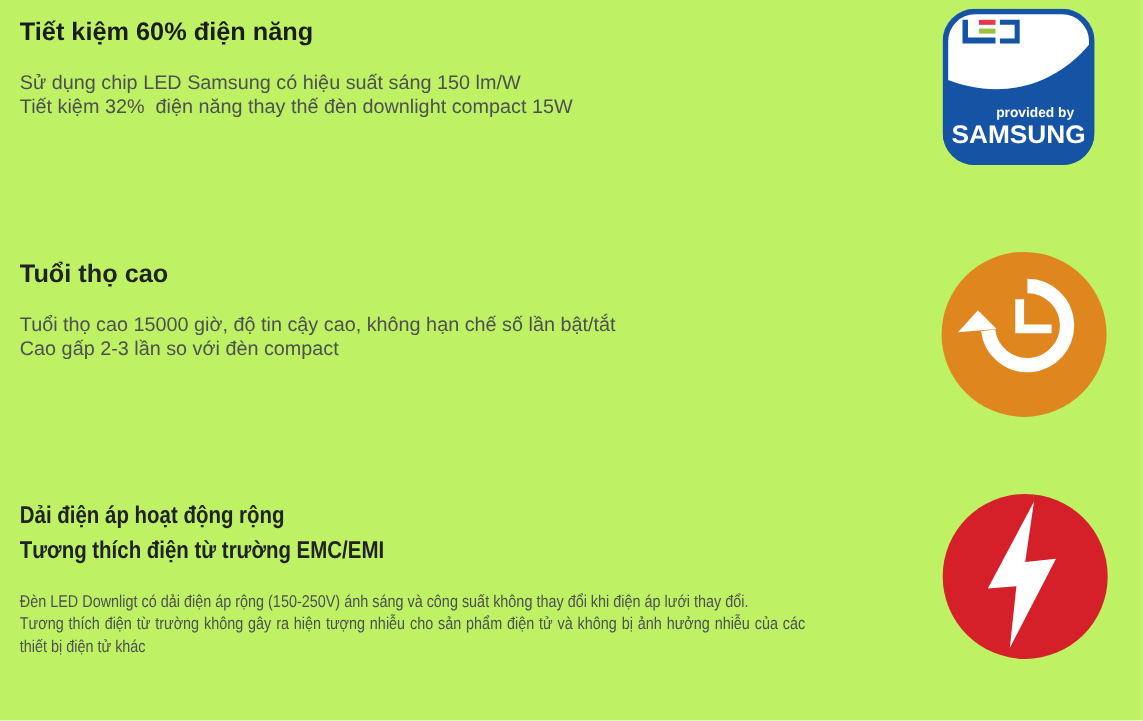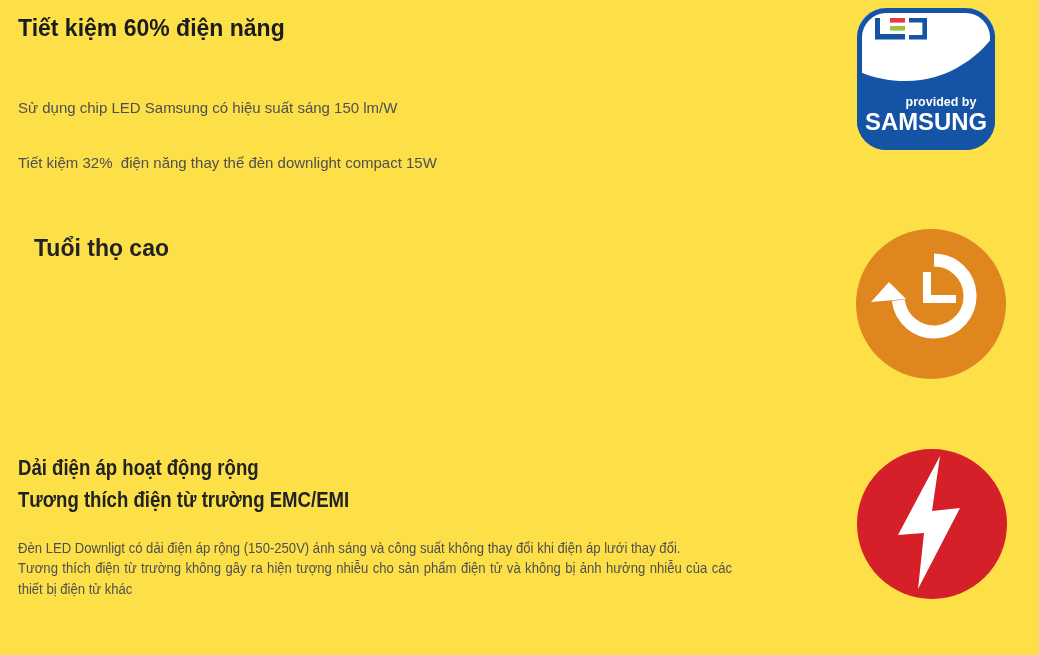--- a/index.html
+++ b/index.html
@@ -1,21 +1,21 @@
 <!DOCTYPE html>
 <html><head>
 <meta charset="utf-8">
 <style>
   html,body{margin:0;padding:0;background:#fff;}
   body{font-family:"Liberation Sans","DejaVu Sans",sans-serif;}
-  .page{position:relative;width:1039px;height:655px;background:#fde047;overflow:hidden;}
+  .page{position:relative;width:1039px;height:655px;background:#bef264;overflow:hidden;}
   .abs{position:absolute;}
   .h1{font-size:23px;font-weight:800;color:#1b1c1e;white-space:nowrap;letter-spacing:0;}
-  .h2{font-size:23px;font-weight:700;color:#202225;white-space:nowrap;margin-left:16px;}
-  .body-line{font-size:15px;line-height:22px;color:#4e4f51;white-space:pre-wrap;margin-top:33px;}
+  .h2{font-size:23px;font-weight:700;color:#202225;white-space:nowrap;}
+  .body-line{font-size:18px;line-height:22px;color:#4e4f51;white-space:pre-wrap;}
   .sec3{width:852px;transform:scaleX(0.845);transform-origin:0 0;}
   .h3-line{font-size:22px;font-weight:700;line-height:32px;color:#212226;white-space:nowrap;}
   .sec3-body{margin-top:22px;width:845px;}
   .sec3-body p{margin:0;font-size:15.5px;line-height:20.4px;text-align:justify;color:#4e4f51;}
   svg text{font-family:"Liberation Sans","DejaVu Sans",sans-serif;}
 </style>
 </head>
 <body>
 
 <div class="page">
@@ -42,20 +42,22 @@
       <rect x="33" y="10" width="15" height="4.6" fill="#E63950"></rect>
       <rect x="33" y="18" width="15" height="4.6" fill="#97C43C"></rect>
       <path d="M52,10 H70 V31.5 H52 V26.9 H65.4 V14.6 H52 Z" fill="#1553A4"></path>
     </g>
     <text x="84" y="98" text-anchor="middle" font-size="12.5" font-weight="bold" fill="#FFFFFF">provided by</text>
     <text x="69" y="122" text-anchor="middle" font-size="23" font-weight="bold" fill="#FFFFFF" textLength="122" lengthAdjust="spacingAndGlyphs">SAMSUNG</text>
   </svg>
 
   <div class="abs h2" style="left:18px;top:235px">Tuổi thọ cao</div>
   <div class="abs" style="left:18px;top:284px">
+    <div class="body-line">Tuổi thọ cao 15000 giờ, độ tin cậy cao, không hạn chế số lần bật/tắt</div>
+    <div class="body-line">Cao gấp 2-3 lần so với đèn compact</div>
   </div>
 
   <svg class="abs" style="left:855px;top:228px" width="152" height="152" viewBox="0 0 152 152">
     <circle cx="76" cy="76" r="75" fill="#E0861F"></circle>
     <path d="M79,32 A36,36 0 1 1 43.3,72.3" fill="none" stroke="#FFFFFF" stroke-width="13"></path>
     <path d="M72,44 V71 H101" fill="none" stroke="#FFFFFF" stroke-width="8"></path>
     <polygon points="34,54 16,74 51,71" fill="#FFFFFF"></polygon>
   </svg>
 
   <div class="abs sec3" style="left:18px;top:452px">

